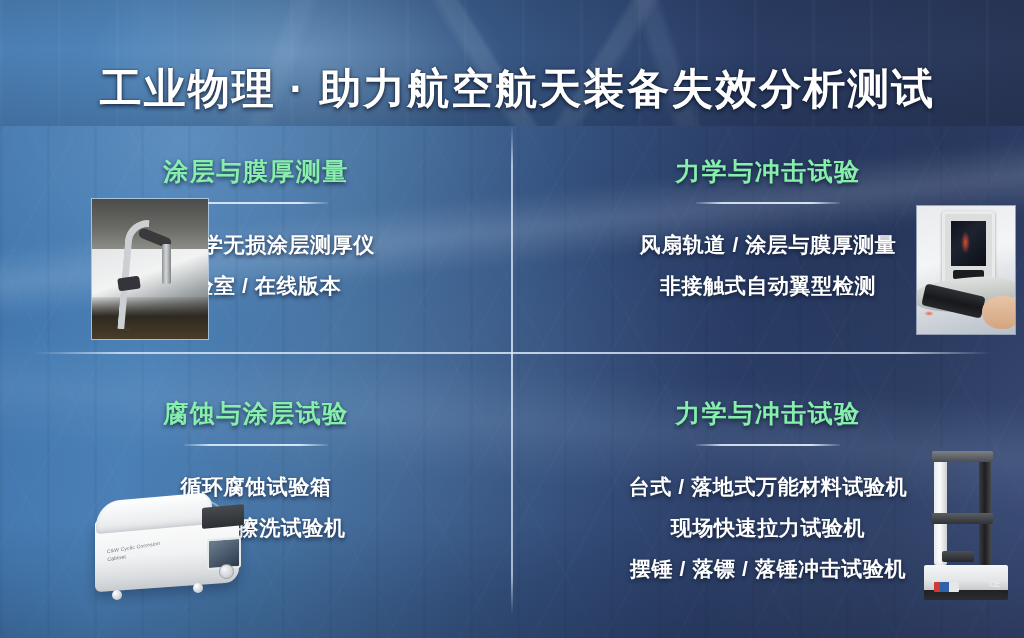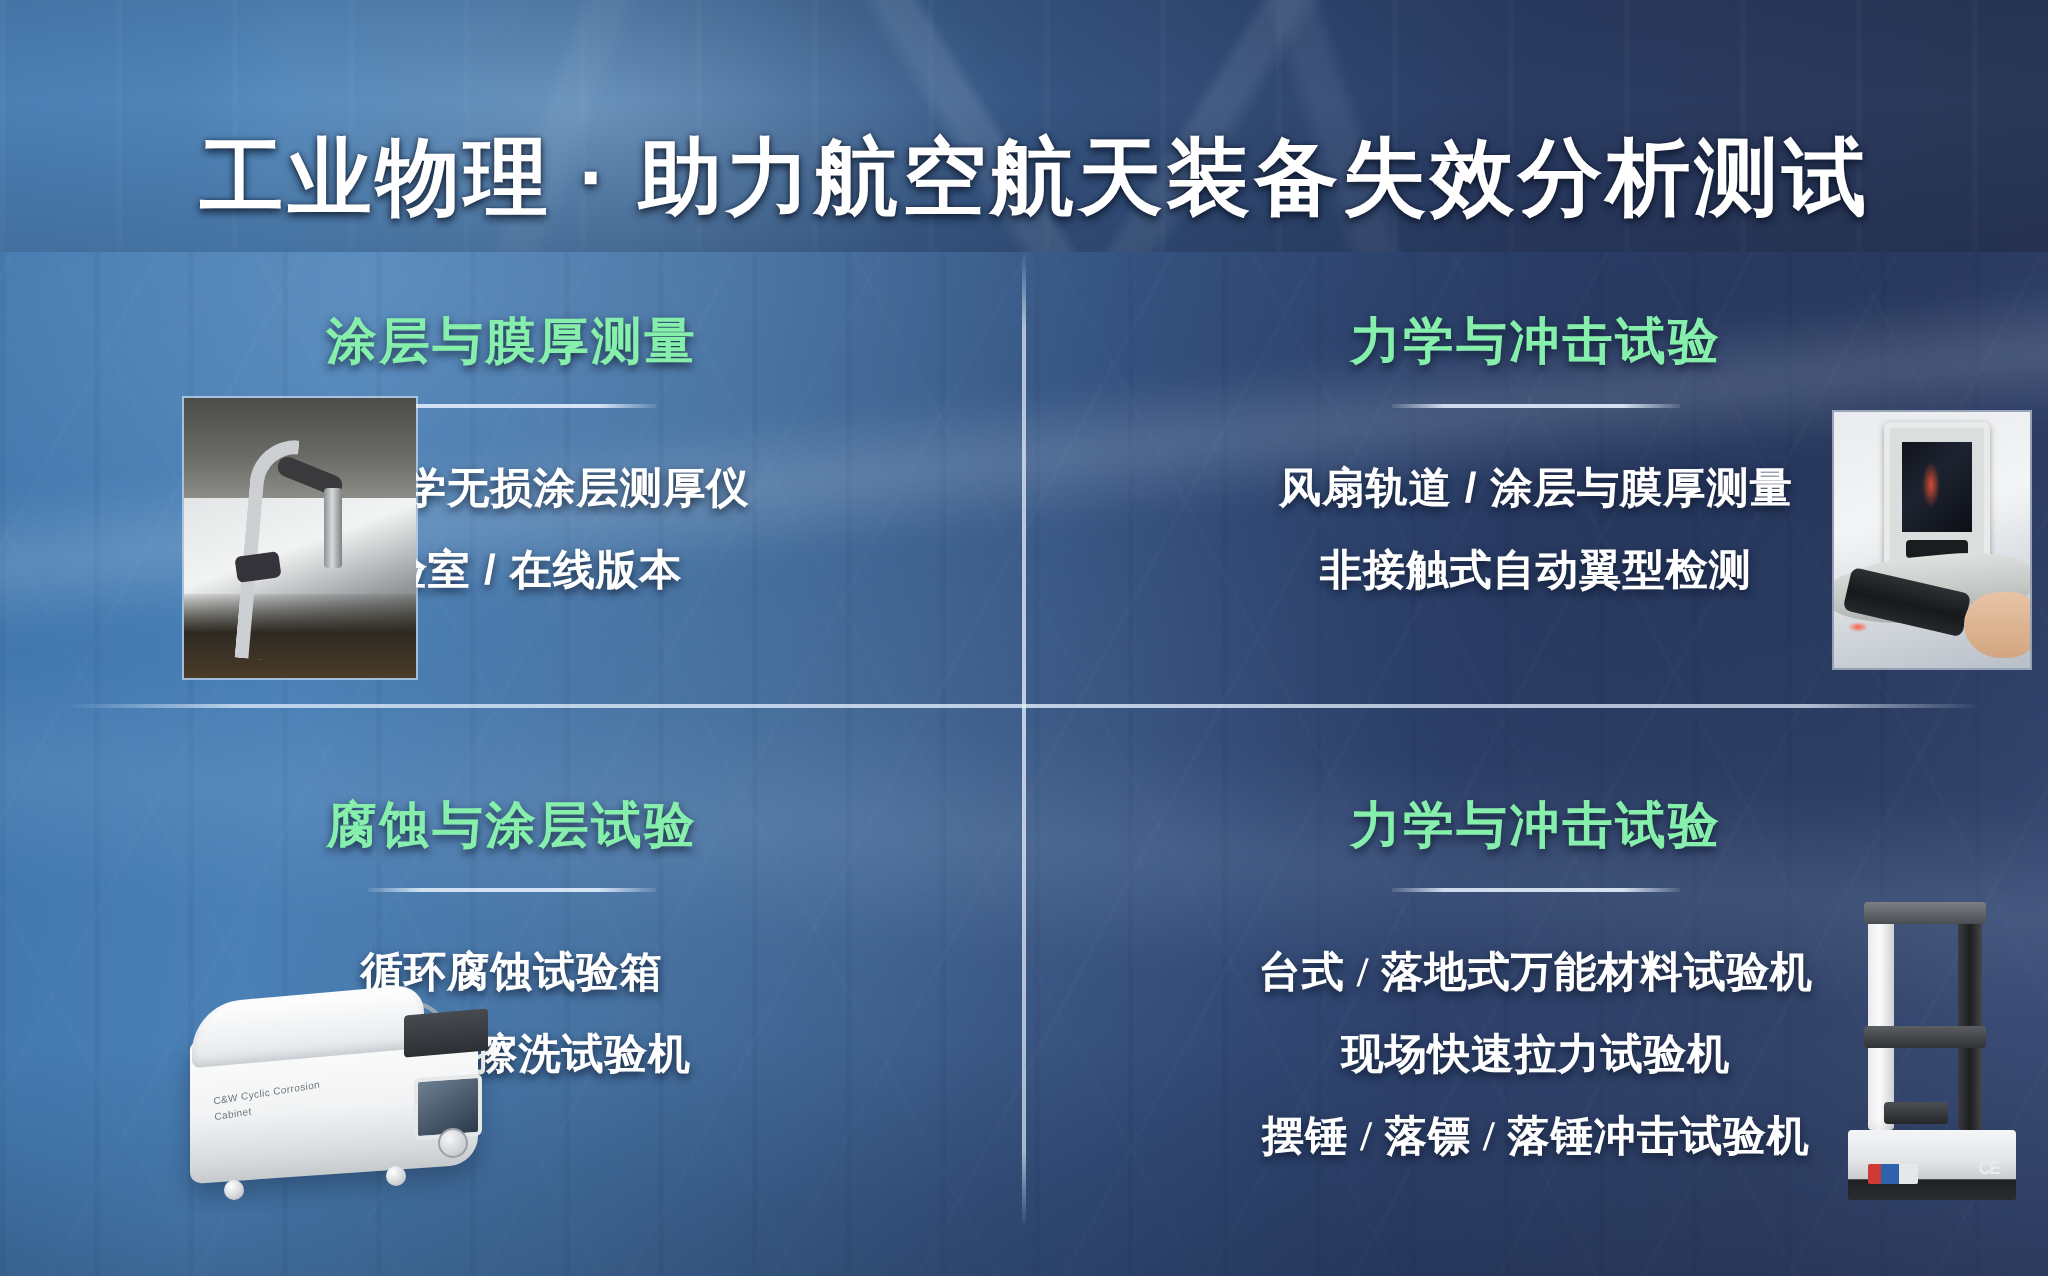--- a/index.html
+++ b/index.html
@@ -178,21 +178,21 @@
   .quad.bl { left: 0;    top: 249px; height: 263px; }
   .quad.br { left: 512px; top: 249px; height: 263px; }
 
   .quad-text {
     position: absolute;
     left: 0; right: 0;
     top: 32px;
     text-align: center;
   }
   .quad.bl .quad-text,
-  .quad.br .quad-text { top: 25px; font-family: Liberation Serif, serif; }
+  .quad.br .quad-text { top: 25px; }
 
   .quad-heading {
     font-size: 25px;
     font-weight: bold;
     color: #86efac;
     letter-spacing: 1.5px;
     line-height: 1.1;
     text-shadow: 0 2px 4px rgba(8,16,34,.70);
   }
   .heading-rule {

